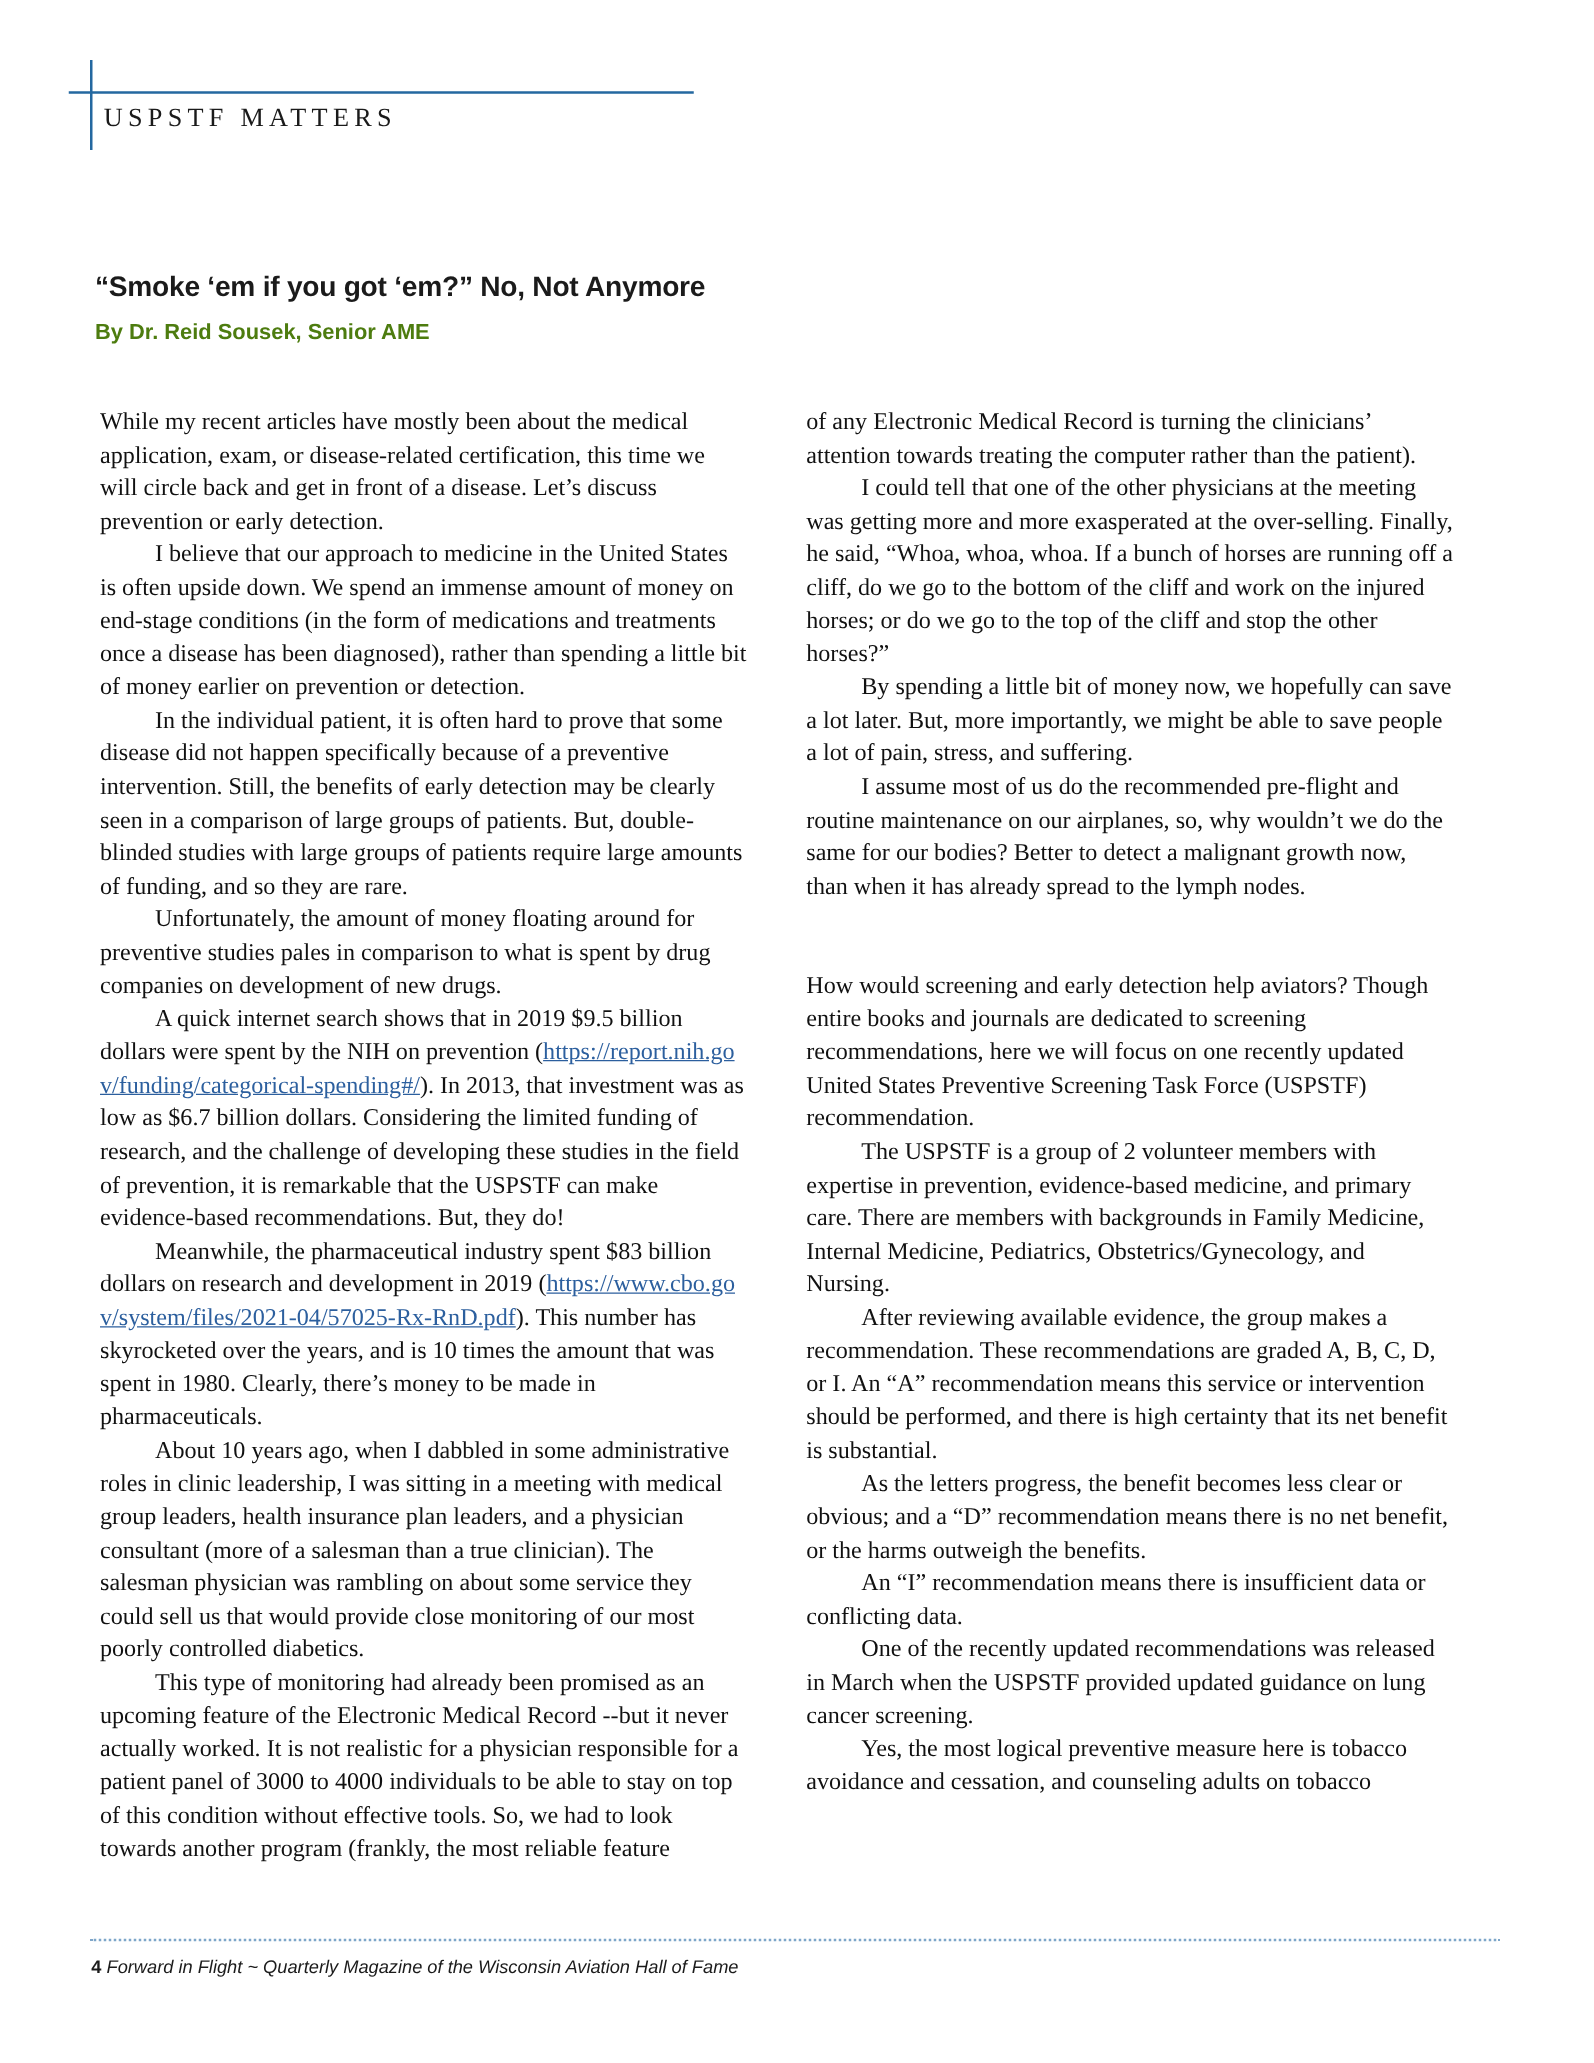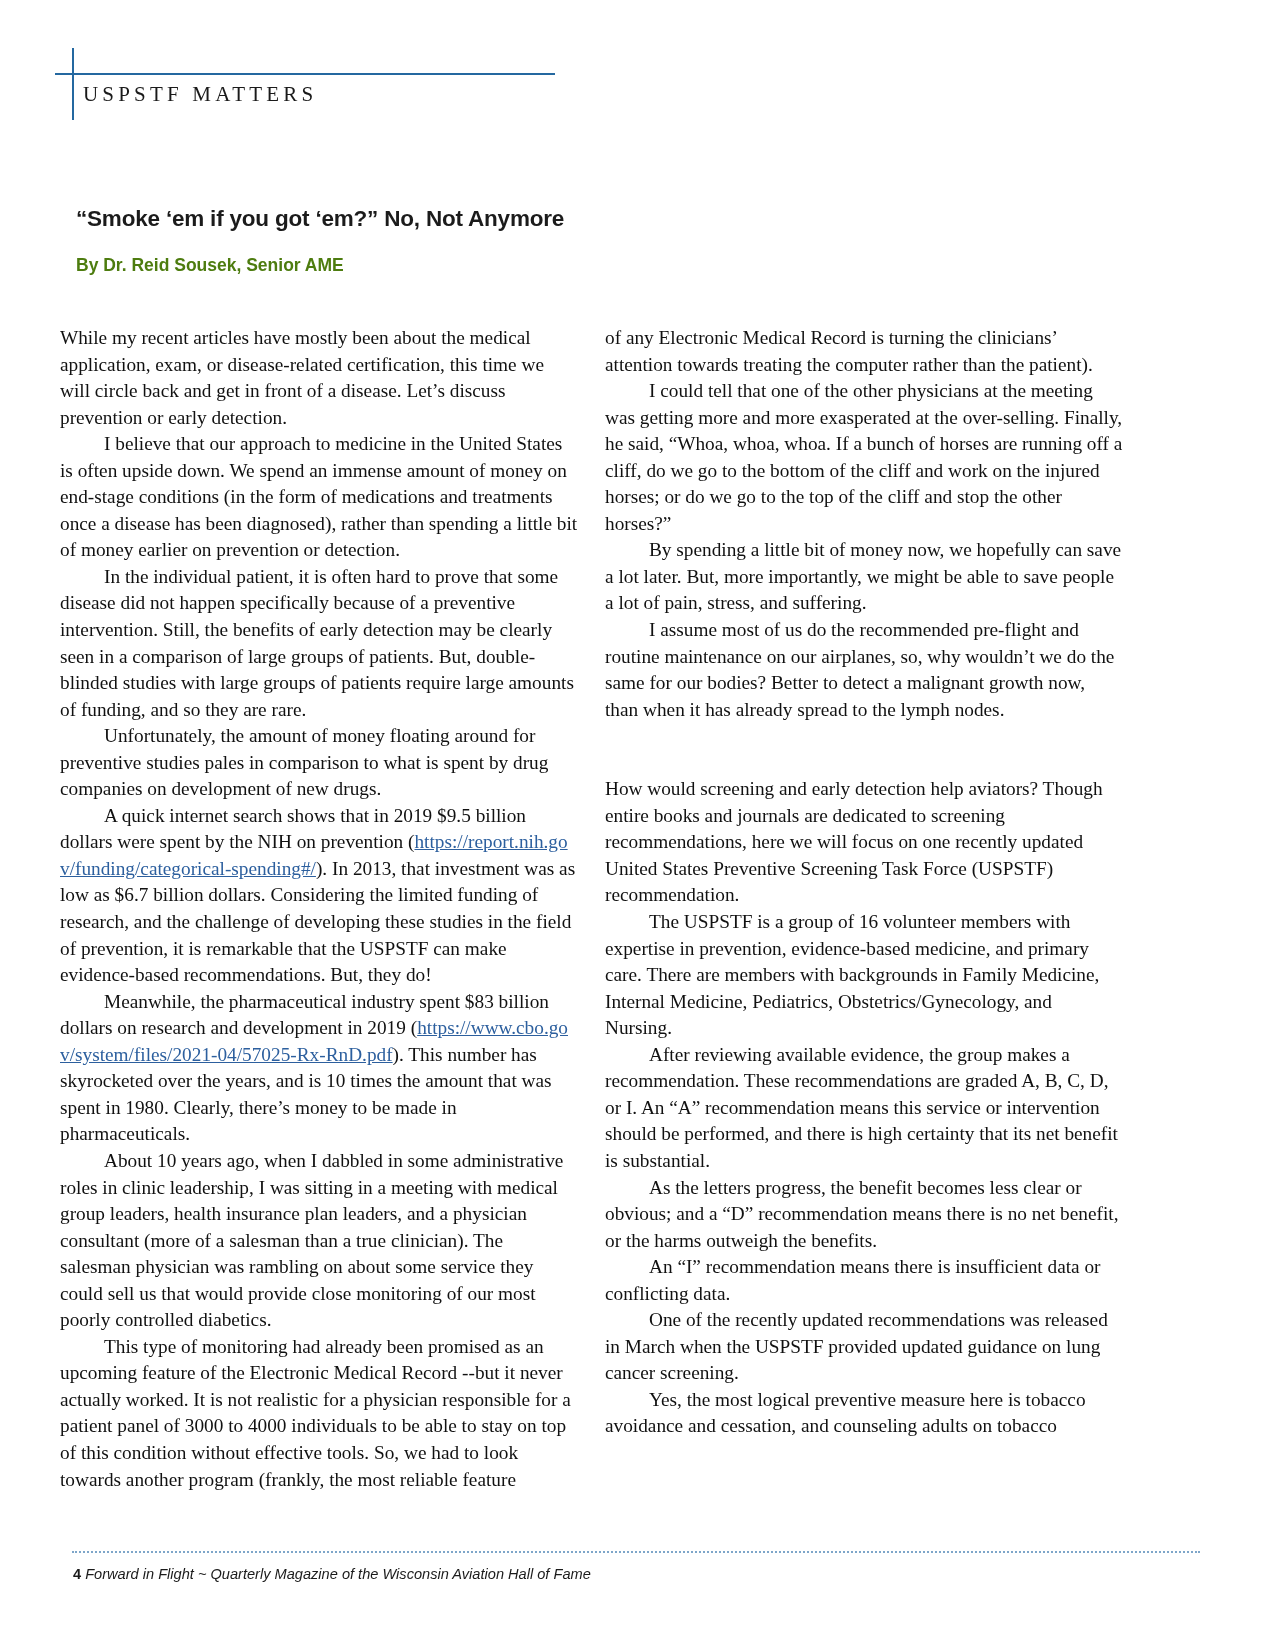--- a/index.html
+++ b/index.html
@@ -67,21 +67,21 @@
     font-family: "Liberation Sans", "DejaVu Sans", sans-serif;
     font-weight: bold;
     font-size: 36.5px;
     line-height: 42px;
     letter-spacing: -0.4px;
     color: #1b1b1b;
   }
   .subhead {
     position: absolute;
     left: 76px;
-    top: 186px;
+    top: 197px;
     width: 1120px;
     font-family: "Liberation Sans", "DejaVu Sans", sans-serif;
     font-weight: bold;
     font-size: 22.5px;
     line-height: 28px;
     letter-spacing: -0.2px;
     color: #1b1b1b;
   }
   .byline {
     position: absolute;
@@ -89,26 +89,26 @@
     top: 255px;
     font-family: "Liberation Sans", "DejaVu Sans", sans-serif;
     font-weight: bold;
     font-size: 17.5px;
     color: #4d7c0f;
   }
 
   
   .columns {
     position: absolute;
-    left: 60px;
+    left: 80px;
     top: 325px;
     width: 1123px;
     height: 1150px;
     display: flex;
-    gap: 27px;
+    gap: 47px;
   }
   .col {
     width: 518px;
     flex: 0 0 518px;
     font-size: 19.3px;
     line-height: 26.55px;
     text-align: left;
     color: #111111;
   }
   .col p {
@@ -190,21 +190,21 @@
     </div>
 
     <div class="col">
       <p class="noindent">of any Electronic Medical Record is turning the clinicians’ attention towards treating the computer rather than the patient).</p>
       <p class="indent">I could tell that one of the other physicians at the meeting was getting more and more exasperated at the over-selling. Finally, he said, “Whoa, whoa, whoa. If a bunch of horses are running off a cliff, do we go to the bottom of the cliff and work on the injured horses; or do we go to the top of the cliff and stop the other horses?”</p>
       <p class="indent">By spending a little bit of money now, we hopefully can save a lot later. But, more importantly, we might be able to save people a lot of pain, stress, and suffering.</p>
       <p class="indent">I assume most of us do the recommended pre-flight and routine maintenance on our airplanes, so, why wouldn’t we do the same for our bodies? Better to detect a malignant growth now, than when it has already spread to the lymph nodes.</p>
       <div class="spacer-line"></div>
       <div class="spacer-line"></div>
       <p class="noindent">How would screening and early detection help aviators? Though entire books and journals are dedicated to screening recommendations, here we will focus on one recently updated United States Preventive Screening Task Force (USPSTF) recommendation.</p>
-      <p class="indent">The USPSTF is a group of 16 volunteer members with expertise in prevention, evidence-based medicine, and primary care. There are members with backgrounds in Family Medicine, Internal Medicine, Pediatrics, Obstetrics/Gynecology, and Nursing.</p>
+      <p class="indent">The USPSTF is a group of 2 volunteer members with expertise in prevention, evidence-based medicine, and primary care. There are members with backgrounds in Family Medicine, Internal Medicine, Pediatrics, Obstetrics/Gynecology, and Nursing.</p>
       <p class="indent">After reviewing available evidence, the group makes a recommendation. These recommendations are graded A, B, C, D, or I. An “A” recommendation means this service or intervention should be performed, and there is high certainty that its net benefit is substantial.</p>
       <p class="indent">As the letters progress, the benefit becomes less clear or obvious; and a “D” recommendation means there is no net benefit, or the harms outweigh the benefits.</p>
       <p class="indent">An “I” recommendation means there is insufficient data or conflicting data.</p>
       <p class="indent">One of the recently updated recommendations was released in March when the USPSTF provided updated guidance on lung cancer screening.</p>
       <p class="indent">Yes, the most logical preventive measure here is tobacco avoidance and cessation, and counseling adults on tobacco</p>
     </div>
 
   </div>
 
   <div class="footer-rule"></div>

